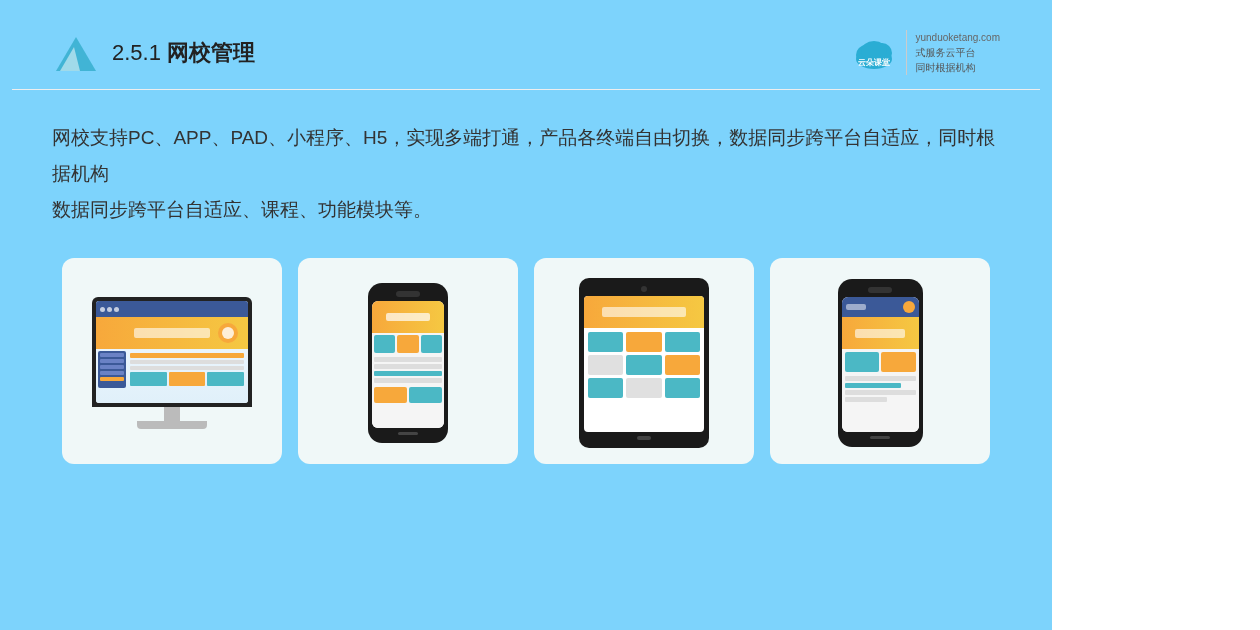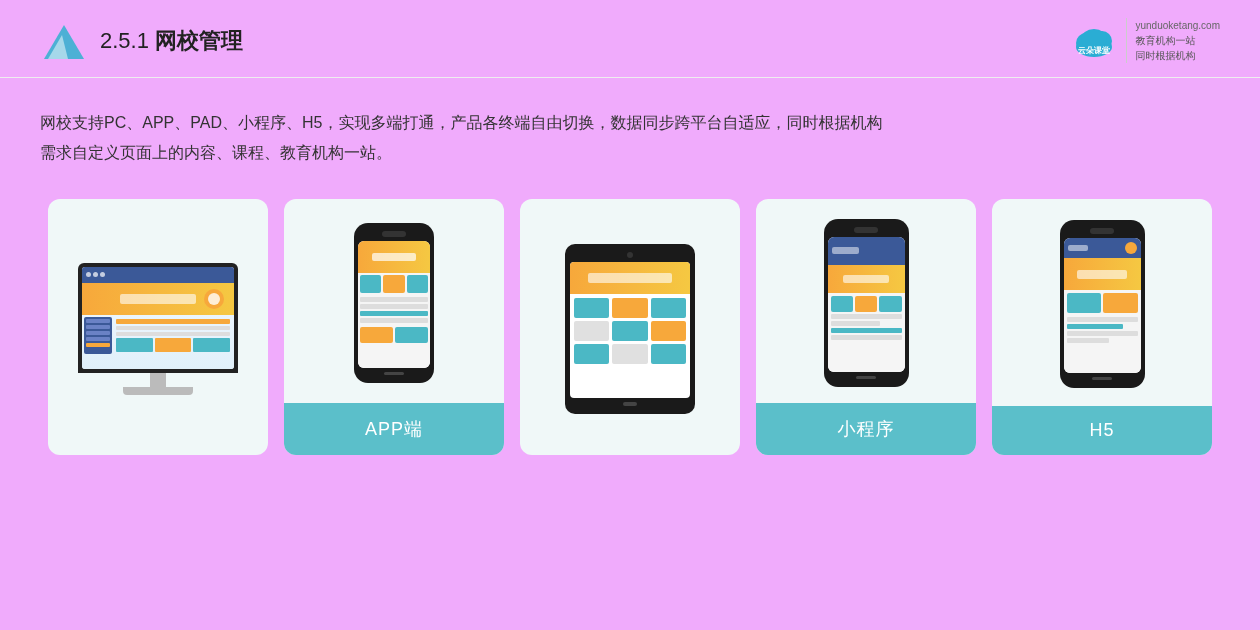--- a/index.html
+++ b/index.html
@@ -5,24 +5,24 @@
     * { box-sizing: border-box; margin: 0; padding: 0; }
     body {
       font-family: 'Microsoft YaHei', '微软雅黑', Arial, sans-serif;
       background: #fff;
       width: 1260px;
       min-height: 630px;
       overflow: hidden;
     }
 
     .page-container {
-      width: 1260px;
+      width: 1052px;
       min-height: 630px;
-      background: #f0abfc;
-      padding: 0;
+      background: #7dd3fc;
+      padding: 12px;
       position: relative;
     }
 
     
     .header {
       display: flex;
       align-items: center;
       justify-content: space-between;
       padding: 18px 40px 14px 40px;
       border-bottom: 1px solid #eee;
@@ -68,21 +68,21 @@
       font-size: 11px;
       color: #555;
       border-left: 1px solid #ccc;
       padding-left: 8px;
       line-height: 1.5;
     }
 
     
     .description {
       padding: 30px 40px 0 40px;
-      font-size: 16px;
+      font-size: 19px;
       color: #333;
       line-height: 1.9;
     }
 
     
     .cards-section {
       padding: 30px 30px 30px 30px;
       display: flex;
       gap: 16px;
       justify-content: center;
@@ -362,31 +362,31 @@
 
         <svg width="48" height="40" viewBox="0 0 48 40">
           <ellipse cx="24" cy="26" rx="18" ry="10" fill="#2aadd4"></ellipse>
           <ellipse cx="16" cy="22" rx="10" ry="10" fill="#2aadd4"></ellipse>
           <ellipse cx="32" cy="20" rx="10" ry="10" fill="#2aadd4"></ellipse>
           <ellipse cx="24" cy="18" rx="13" ry="10" fill="#2aadd4"></ellipse>
           <text x="24" y="32" text-anchor="middle" fill="#fff" font-size="8" font-family="Microsoft YaHei, Arial" font-weight="bold">云朵课堂</text>
         </svg>
         <div class="brand-text">
           <span style="font-size:10px;color:#666;">yunduoketang.com</span>
-          <span style="font-size:10px;color:#555;">教育机构一站</span>
+          <span style="font-size:10px;color:#555;">式服务云平台</span>
           <span style="font-size:10px;color:#555;">同时根据机构</span>
         </div>
       </div>
     </div>
   </div>
 
   <div class="description">
     <p>
       <span>网校支持PC、APP、PAD、小程序、H5，实现多端打通，产品各终端自由切换，数据同步跨平台自适应，同时根据机构</span><br>
-      <span>需求自定义页面上的内容、课程、教育机构一站。</span>
+      <span>数据同步跨平台自适应、课程、功能模块等。</span>
     </p>
   </div>
 
   <div class="cards-section">
 
     <div class="card">
       <div class="card-image-area">
         <div class="pc-monitor device-mock">
           <div class="monitor-body">
             <div class="monitor-screen">
@@ -452,21 +452,20 @@
               <div class="phone-row"></div>
               <div style="display:grid;grid-template-columns:1fr 1fr;gap:2px;margin-top:2px;">
                 <div style="height:16px;background:#f7a83b;border-radius:2px;"></div>
                 <div style="height:16px;background:#4bb8c5;border-radius:2px;"></div>
               </div>
             </div>
           </div>
           <div class="phone-home"></div>
         </div>
       </div>
-      <div class="card-label">APP端</div>
     </div>
 
     <div class="card">
       <div class="card-image-area">
         <div class="tablet-mock device-mock">
           <div class="tablet-camera"></div>
           <div class="tablet-screen">
             <div class="tablet-screen-banner" style="height:32px;background:linear-gradient(90deg,#f7a83b,#f5c842);display:flex;align-items:center;justify-content:center;">
               <div style="width:70%;height:10px;background:#fff;opacity:0.6;border-radius:2px;"></div>
             </div>
@@ -480,48 +479,20 @@
               <div class="tablet-cell"></div>
               <div class="tablet-cell gray"></div>
               <div class="tablet-cell"></div>
             </div>
           </div>
           <div class="tablet-home"></div>
         </div>
       </div>
     </div>
 
-    <div class="card">
-      <div class="card-image-area">
-        <div class="phone-mock device-mock" style="width:85px;height:168px;">
-          <div class="phone-notch"></div>
-          <div class="phone-screen">
-            <div style="height:28px;background:#3b5998;display:flex;align-items:center;padding:0 4px;">
-              <div style="width:40%;height:7px;background:#fff;opacity:0.5;border-radius:2px;"></div>
-            </div>
-            <div style="height:28px;background:linear-gradient(90deg,#f7a83b,#f5c842);display:flex;align-items:center;justify-content:center;">
-              <div style="width:60%;height:8px;background:#fff;opacity:0.6;border-radius:2px;"></div>
-            </div>
-            <div style="flex:1;background:#f5f5f5;padding:3px;display:flex;flex-direction:column;gap:2px;">
-              <div style="display:grid;grid-template-columns:1fr 1fr 1fr;gap:2px;">
-                <div style="height:16px;background:#4bb8c5;border-radius:2px;"></div>
-                <div style="height:16px;background:#f7a83b;border-radius:2px;"></div>
-                <div style="height:16px;background:#4bb8c5;border-radius:2px;"></div>
-              </div>
-              <div style="height:5px;background:#ddd;border-radius:1px;"></div>
-              <div style="height:5px;background:#ddd;border-radius:1px;width:70%;"></div>
-              <div style="height:5px;background:#4bb8c5;border-radius:1px;"></div>
-              <div style="height:5px;background:#ddd;border-radius:1px;"></div>
-            </div>
-          </div>
-          <div class="phone-home"></div>
-        </div>
-      </div>
-      <div class="card-label">小程序</div>
-    </div>
 
     <div class="card">
       <div class="card-image-area">
         <div class="phone-mock device-mock" style="width:85px;height:168px;">
           <div class="phone-notch"></div>
           <div class="phone-screen">
             <div style="height:20px;background:#3b5998;display:flex;align-items:center;padding:0 4px;gap:2px;">
               <div style="width:30%;height:6px;background:#fff;opacity:0.5;border-radius:2px;"></div>
               <div style="flex:1;"></div>
               <div style="width:12px;height:12px;background:#f7a83b;border-radius:50%;"></div>
@@ -536,18 +507,17 @@
               </div>
               <div style="height:5px;background:#ddd;border-radius:1px;"></div>
               <div style="height:5px;background:#4bb8c5;border-radius:1px;width:80%;"></div>
               <div style="height:5px;background:#ddd;border-radius:1px;"></div>
               <div style="height:5px;background:#ddd;border-radius:1px;width:60%;"></div>
             </div>
           </div>
           <div class="phone-home"></div>
         </div>
       </div>
-      <div class="card-label">H5</div>
     </div>
 
   </div>
 
 </div>
 
 </body></html>

